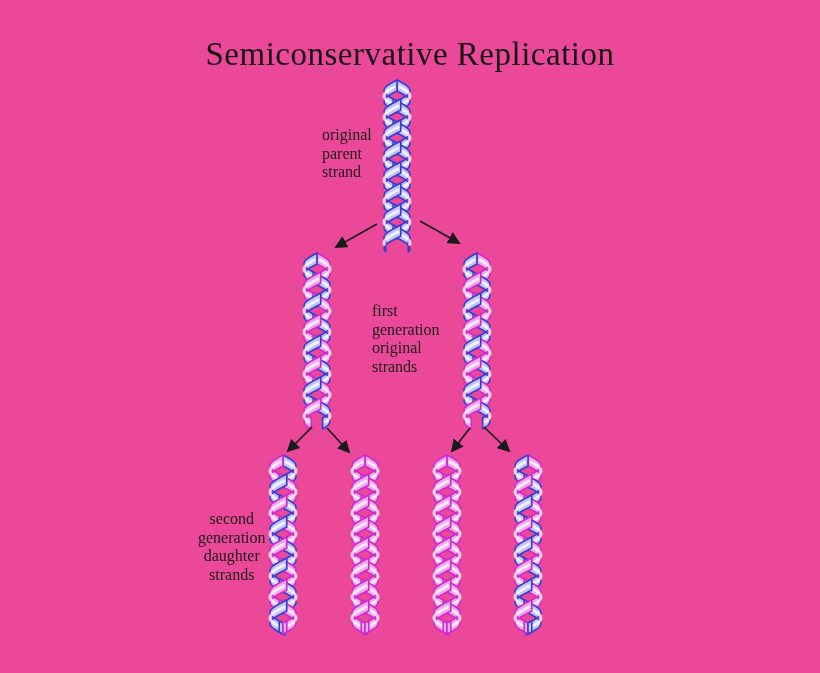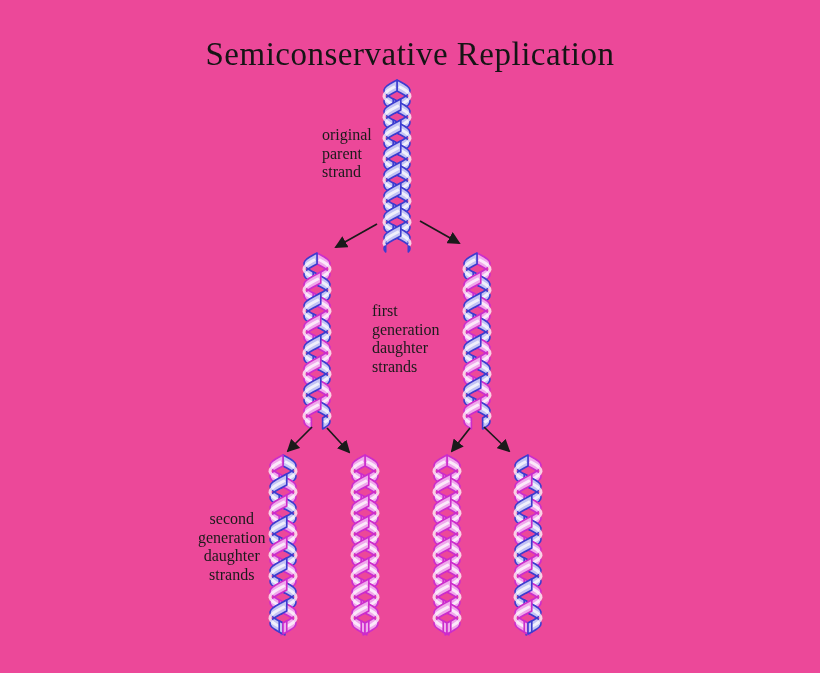--- a/index.html
+++ b/index.html
@@ -31,21 +31,21 @@
 <body>
 
 <div class="stage">
   <div class="title">Semiconservative Replication</div>
 
   <div class="lbl" style="left: 322px; top: 126px;">original
 parent
 strand</div>
   <div class="lbl" style="left: 372px; top: 302px;">first
 generation
-daughter
+original
 strands</div>
   <div class="lbl" style="left: 198px; top: 510px; text-align: center;">second
 generation
 daughter
 strands</div>
 
   <svg class="diagram" width="820" height="673" viewBox="0 0 820 673">
       <defs>
         <marker id="ah" viewBox="0 0 10 10" refX="8.5" refY="5" markerWidth="7.5" markerHeight="7.5" orient="auto-start-reverse">
           <path d="M0,0 L10,5 L0,10 z" fill="#1a1a1a"></path>

